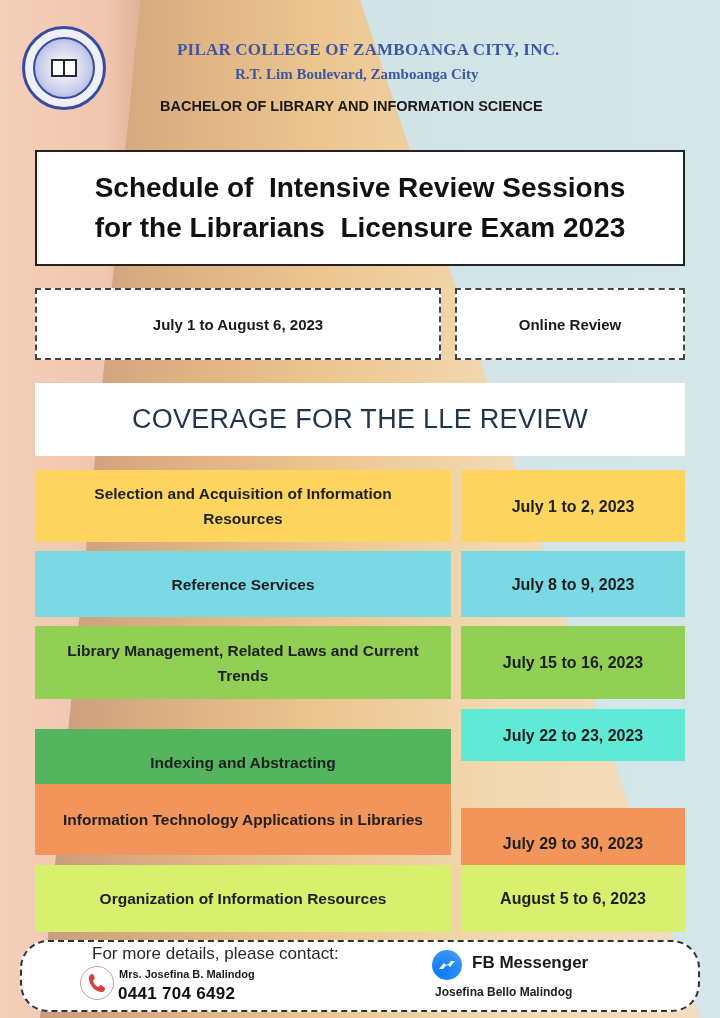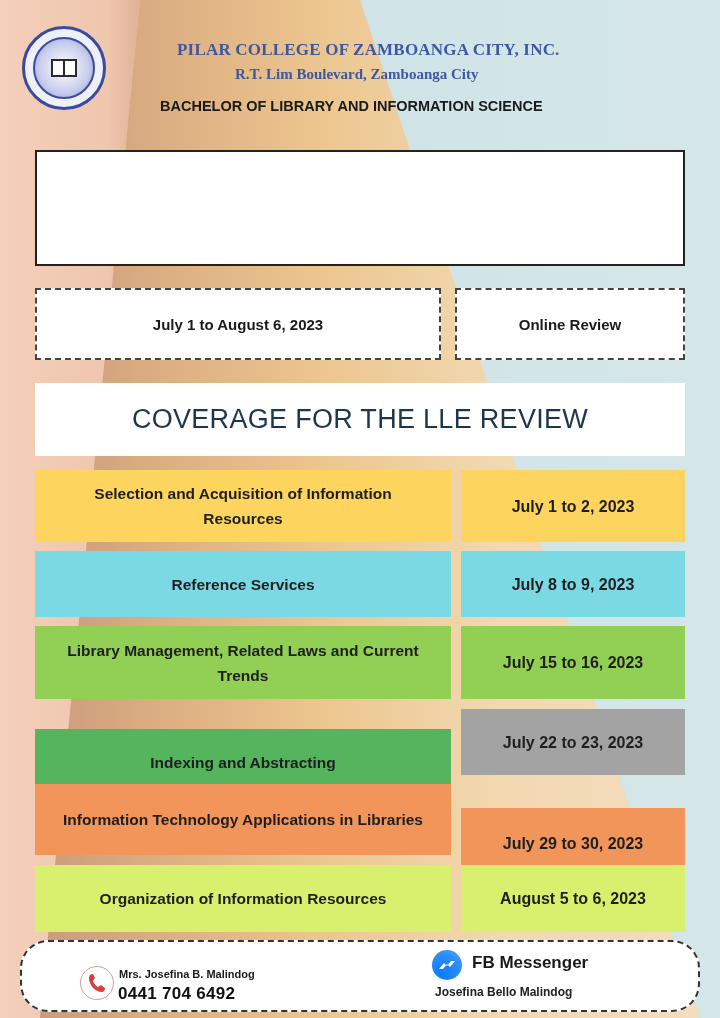--- a/index.html
+++ b/index.html
@@ -154,43 +154,46 @@
 <div class="logo">
   <div class="logo-inner">
     <div class="logo-book"></div>
   </div>
 </div>
 <div class="college-name">PILAR COLLEGE OF ZAMBOANGA CITY, INC.</div>
 <div class="college-address">R.T. Lim Boulevard, Zamboanga City</div>
 <div class="program">BACHELOR OF LIBRARY AND INFORMATION SCIENCE</div>
 
 <div class="title-box">
+  <div class="title-line">Schedule of  Intensive Review Sessions</div>
+  <div class="title-line">for the Librarians  Licensure Exam 2023</div>
 </div>
 
 <div class="info-box info-dates">July 1 to August 6, 2023</div>
 <div class="info-box info-mode">Online Review</div>
 
 <div class="coverage-header">COVERAGE FOR THE LLE REVIEW</div>
 
 <div id="rows">
   <div class="row-cell cell-topic" style="top: 470px; height: 72px; background: rgb(252, 212, 94);">Selection and Acquisition of Information Resources</div>
   <div class="row-cell cell-date" style="top: 470px; height: 72px; background: rgb(252, 212, 94);">July 1 to 2, 2023</div>
   <div class="row-cell cell-topic" style="top: 551px; height: 66px; background: rgb(123, 217, 227);">Reference Services</div>
   <div class="row-cell cell-date" style="top: 551px; height: 66px; background: rgb(123, 217, 227);">July 8 to 9, 2023</div>
   <div class="row-cell cell-topic" style="top: 626px; height: 73px; background: rgb(146, 207, 85);">Library Management, Related Laws and Current Trends</div>
   <div class="row-cell cell-date" style="top: 626px; height: 73px; background: rgb(146, 207, 85);">July 15 to 16, 2023</div>
   <div class="row-cell cell-topic" style="top: 709px; height: 66px; background: rgb(85, 180, 94); margin-top: 20px;">Indexing and Abstracting</div>
-  <div class="row-cell cell-date" style="top: 709px; height: 66px; background: #a3a3a3;">July 22 to 23, 2023</div>
+  <div class="row-cell cell-date" style="top: 709px; height: 52px; background: #5eead4;">July 22 to 23, 2023</div>
   <div class="row-cell cell-topic" style="top: 784px; height: 71px; background: rgb(241, 149, 90);">Information Technology Applications in Libraries</div>
   <div class="row-cell cell-date" style="top: 784px; height: 71px; background: rgb(241, 149, 90); margin-top: 24px;">July 29 to 30, 2023</div>
   <div class="row-cell cell-topic" style="top: 865px; height: 67px; background: rgb(217, 240, 110);">Organization of Information Resources</div>
   <div class="row-cell cell-date" style="top: 865px; height: 67px; background: rgb(217, 240, 110);">August 5 to 6, 2023</div>
 </div>
 
 <div class="contact-box">
+  <div class="contact-intro">For more details, please contact:</div>
   <div class="phone-icon">
     <svg width="20" height="22" viewBox="0 0 20 22">
       <path d="M6 2 C3 2 2 4 2 6 C2 13 8 20 15 20 C17 20 18 18 18 16 L14 13 L11 15 C9 14 7 12 6 9 L8 6 Z" fill="#d4403a"></path>
     </svg>
   </div>
   <div class="contact-name">Mrs. Josefina B. Malindog</div>
   <div class="contact-phone">0441 704 6492</div>
   <div class="messenger-icon">
     <svg width="18" height="12" viewBox="0 0 18 12">
       <path d="M1 10 L6 4 L9 7 L13 2 L17 2 L12 8 L9 5 L5 10 Z" fill="#ffffff"></path>

